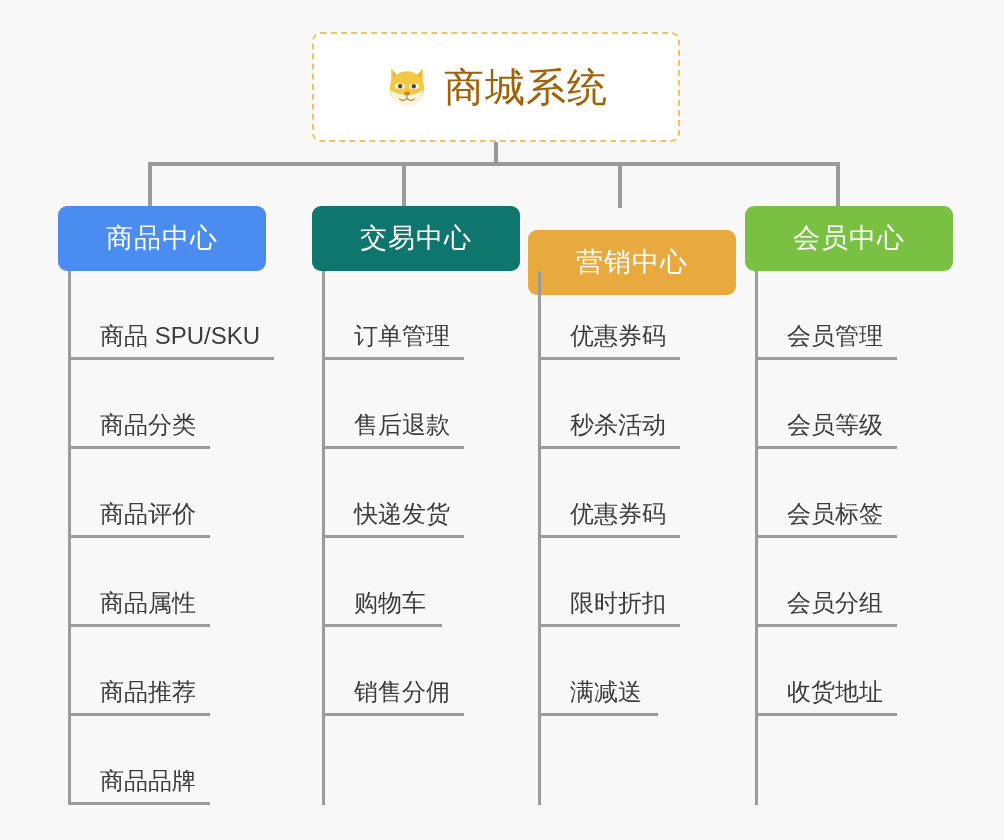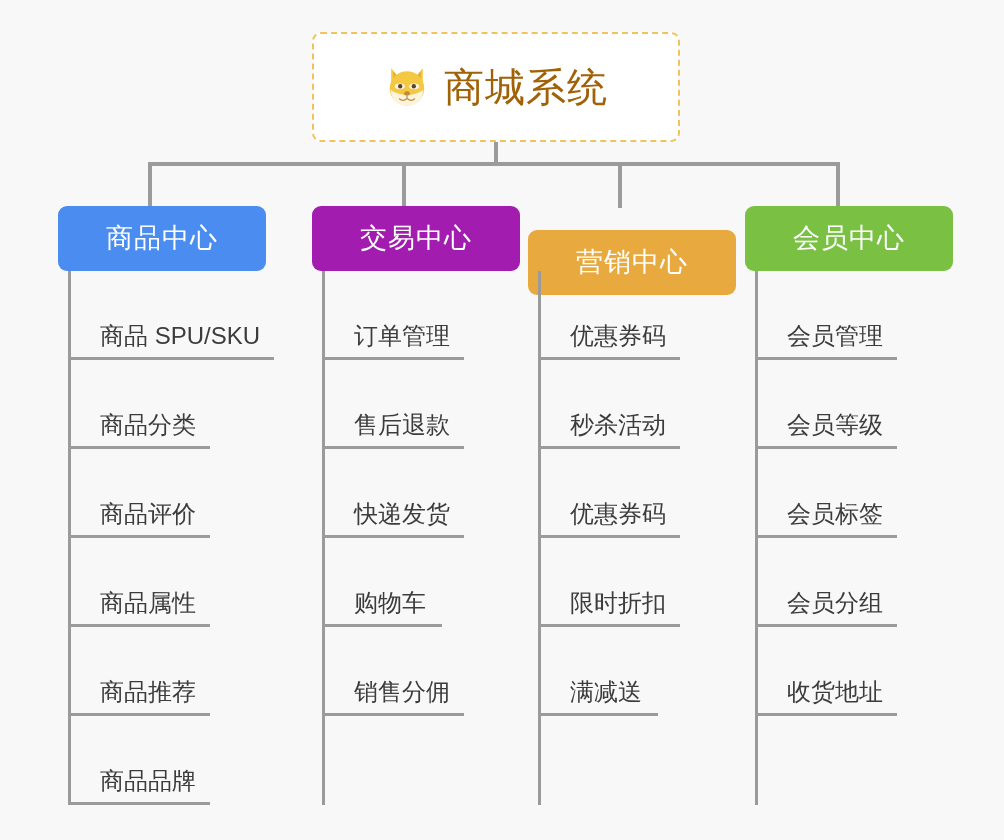--- a/index.html
+++ b/index.html
@@ -198,21 +198,21 @@
         <span class="leaf-rule" style="width: 142px;"></span>
       </div>
       <div class="leaf">
         <span class="leaf-label">商品品牌</span>
         <span class="leaf-rule" style="width: 142px;"></span>
       </div>
     </div>
   </div>
 
   <div class="column" style="left:312px;">
-    <div class="cat-header" style="background: #a21caf;">
+    <div class="cat-header" style="background: #0f766e;">
       <span class="cat-header-label">交易中心</span>
     </div>
     <div class="trunk" style="height: 534px;"></div>
     <div class="leaves">
       <div class="leaf">
         <span class="leaf-label">订单管理</span>
         <span class="leaf-rule" style="width: 142px;"></span>
       </div>
       <div class="leaf">
         <span class="leaf-label">售后退款</span>

